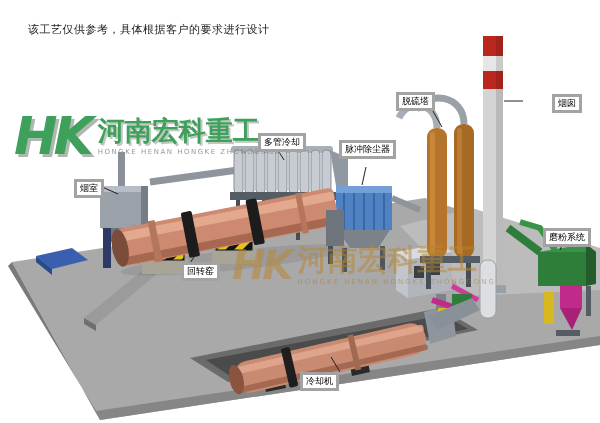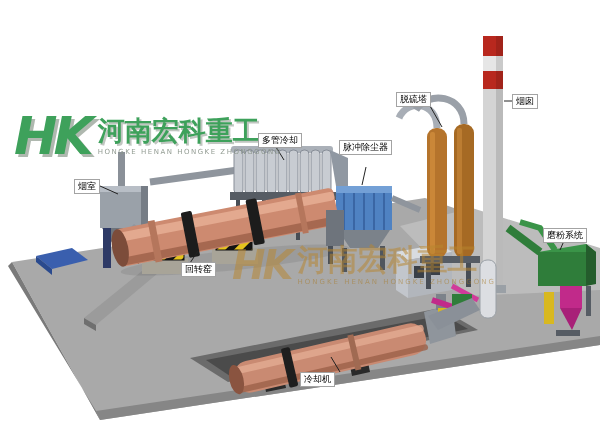--- a/index.html
+++ b/index.html
@@ -17,21 +17,21 @@
                 text-shadow:2px 2px 0 #bcc2bc;white-space:nowrap;}
   .logo-sub{font-size:7px;color:#8a948a;letter-spacing:1.5px;margin-top:3px;white-space:nowrap;}
   
   .watermark{position:absolute;left:232px;top:244px;display:flex;align-items:center;gap:7px;
              opacity:0.52;z-index:4;pointer-events:none;}
   .wm-mark{font-style:italic;font-weight:900;font-size:40px;line-height:1;color:#b8862f;
            letter-spacing:-3px;}
   .wm-company{font-weight:bold;font-size:30px;line-height:1.05;color:#b8862f;white-space:nowrap;}
   .wm-sub{font-size:7px;color:#a87b28;letter-spacing:2px;margin-top:2px;white-space:nowrap;}
   
-  .label{position:absolute;background:#ffffff;border:1px solid #a3a3a3;padding:0 3px;
+  .label{position:absolute;background:#ffffff;border:3px solid #a3a3a3;padding:0 3px;
          font-size:9px;line-height:13px;color:#000;white-space:nowrap;z-index:5;}
 </style>
 </head>
 <body>
 
 <div class="stage">
 
   <svg width="600" height="423" viewBox="0 0 600 423">
     <defs>
       <pattern id="hazard" width="12" height="12" patternTransform="rotate(45)" patternUnits="userSpaceOnUse">
@@ -205,20 +205,21 @@
       <line x1="190" y1="263" x2="198" y2="251"></line>
       <line x1="276" y1="147" x2="284" y2="160"></line>
       <line x1="366" y1="167" x2="362" y2="185"></line>
       <line x1="430" y1="106" x2="442" y2="127"></line>
       <line x1="523" y1="101" x2="504" y2="101"></line>
       <line x1="567" y1="234" x2="560" y2="250"></line>
       <line x1="340" y1="372" x2="331" y2="357"></line>
     </g>
   </svg>
 
+  <div class="disclaimer">该工艺仅供参考，具体根据客户的要求进行设计</div>
 
   <div class="logo">
     <div class="logo-mark">HK</div>
     <div class="logo-text">
       <div class="logo-company">河南宏科重工</div>
       <div class="logo-sub">HONGKE HENAN HONGKE ZHONGGONG</div>
     </div>
   </div>
 
   <div class="watermark">
@@ -227,17 +228,17 @@
       <div class="wm-company">河南宏科重工</div>
       <div class="wm-sub">HONGKE HENAN HONGKE ZHONGGONG</div>
     </div>
   </div>
 
   <div class="label" style="left:74px;top:179px">烟室</div>
   <div class="label" style="left:181px;top:262px">回转窑</div>
   <div class="label" style="left:258px;top:133px">多管冷却</div>
   <div class="label" style="left:339px;top:140px">脉冲除尘器</div>
   <div class="label" style="left:396px;top:92px">脱硫塔</div>
-  <div class="label" style="left:512px;top:94px">烟囱</div>
+  <div class="label" style="left:552px;top:94px">烟囱</div>
   <div class="label" style="left:543px;top:228px">磨粉系统</div>
   <div class="label" style="left:300px;top:372px">冷却机</div>
 
 </div>
 
 </body></html>

